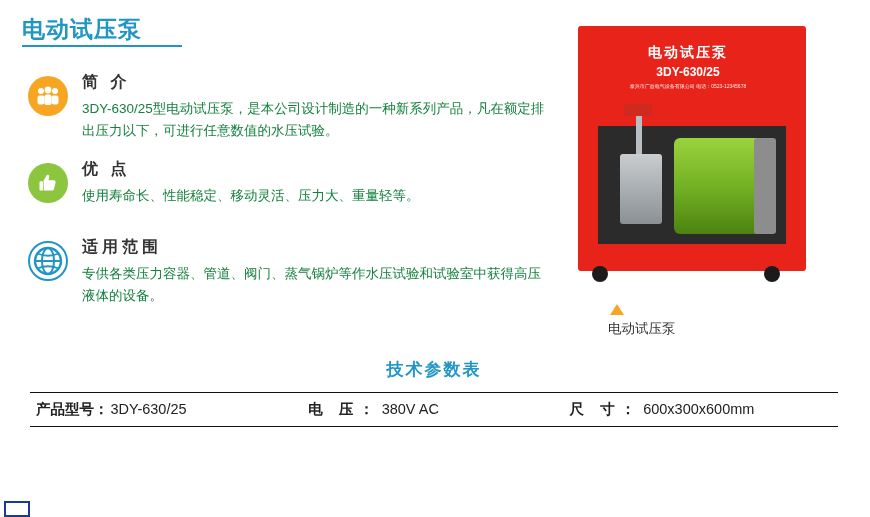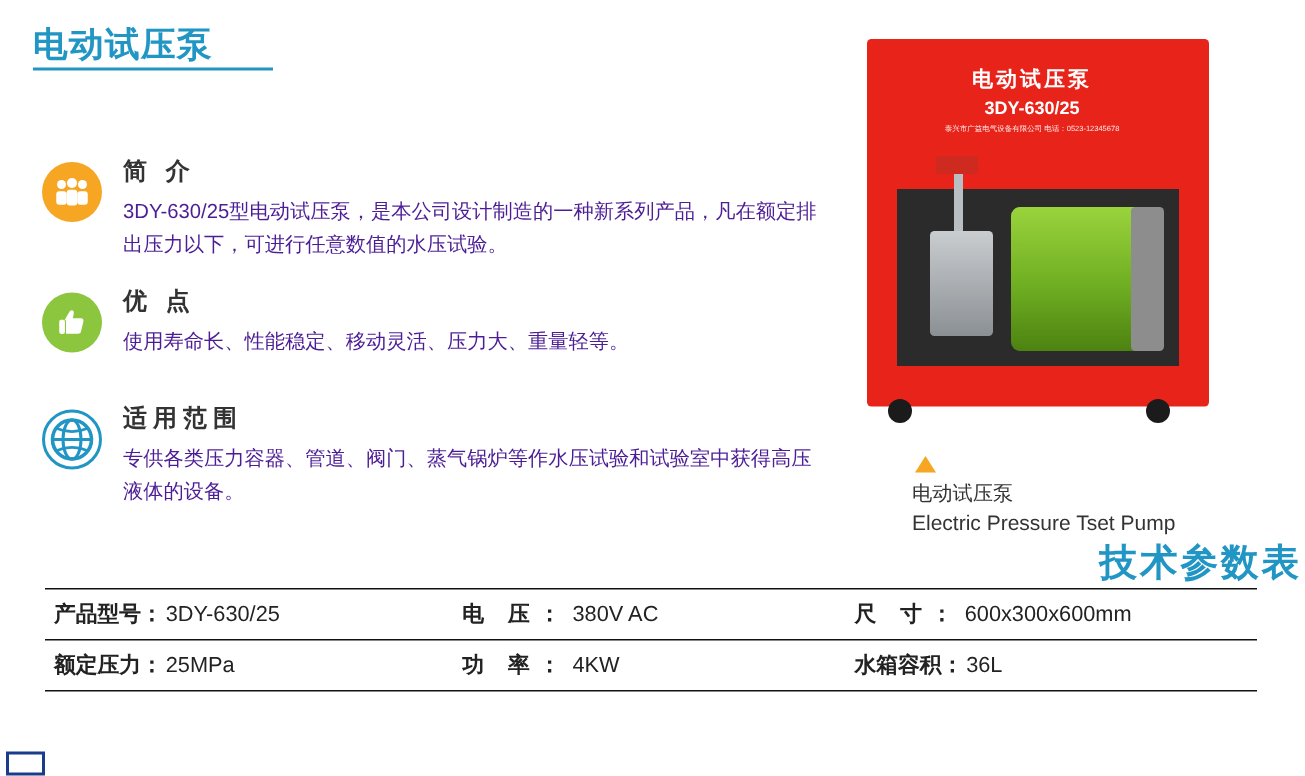--- a/index.html
+++ b/index.html
@@ -36,21 +36,20 @@
     width: 160px;
     height: 2px;
     background: #2196c4;
   }
   
   .features {
     position: absolute;
     left: 20px;
     top: 72px;
     width: 530px;
-    margin-top: 32px;
   }
   .feature {
     position: relative;
     margin-bottom: 16px;
     min-height: 62px;
     padding-left: 62px;
   }
   .feat-icon {
     position: absolute;
     left: 8px;
@@ -67,21 +66,21 @@
   .icon-green  { background: #8cc63e; }
   .feat-head {
     font-size: 16px;
     font-weight: bold;
     color: #333333;
     letter-spacing: 4px;
     margin-bottom: 5px;
   }
   .feat-body {
     font-size: 13.5px;
-    color: #4c1d95;
+    color: #15803d;
     line-height: 1.65;
   }
   
   .product {
     position: absolute;
     left: 560px;
     top: 18px;
     width: 300px;
     height: 340px;
   }
@@ -182,22 +181,22 @@
     position: absolute;
     left: 48px; top: 322px;
     font-size: 14px;
     color: #333333;
   }
   
   .spec-title {
     position: absolute;
     left: 0; right: 0;
     top: 358px;
-    text-align: right;
-    font-size: 25px;
+    text-align: center;
+    font-size: 17px;
     font-weight: bold;
     color: #2196c4;
     letter-spacing: 2px;
   }
   .spec-table {
     position: absolute;
     left: 30px;
     top: 392px;
     width: 808px;
     border-collapse: collapse;
@@ -292,47 +291,35 @@
       <div class="pipe"></div>
       <div class="valve"></div>
       <div class="pump"></div>
       <div class="motor"></div>
       <div class="motor-cap"></div>
       <div class="wheel wheel-l"></div>
       <div class="wheel wheel-r"></div>
     </div>
     <div class="arrow-up"></div>
     <div class="caption-cn">电动试压泵</div>
-    <div class="caption-en">Electric Pressure Tset Pump</div>
   </div>
 
   <div class="spec-title">技术参数表</div>
 
   <table class="spec-table">
     <tbody>
       <tr>
         <td class="col-a">
           <span class="lbl">产品型号：</span><span class="val">3DY-630/25</span>
         </td>
         <td class="col-b">
           <span class="lbl" style="letter-spacing: 6px;">电    压：</span><span class="val">380V AC</span>
         </td>
         <td class="col-c">
           <span class="lbl" style="letter-spacing: 6px; margin-top: 20px;">尺    寸：</span><span class="val">600x300x600mm</span>
         </td>
       </tr>
-      <tr>
-        <td class="col-a">
-          <span class="lbl">额定压力：</span><span class="val">25MPa</span>
-        </td>
-        <td class="col-b">
-          <span class="lbl" style="letter-spacing: 6px;">功    率：</span><span class="val">4KW</span>
-        </td>
-        <td class="col-c">
-          <span class="lbl">水箱容积：</span><span class="val">36L</span>
-        </td>
-      </tr>
     </tbody>
   </table>
 
   <div class="bl-box"></div>
 
 </div>
 
 </body></html>

